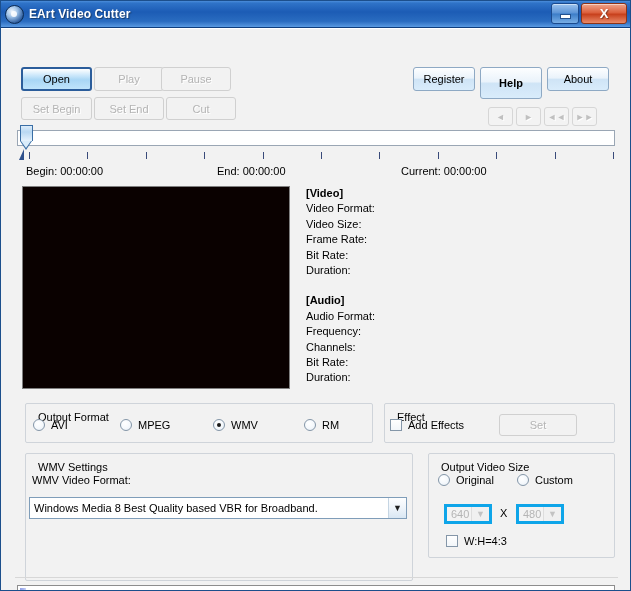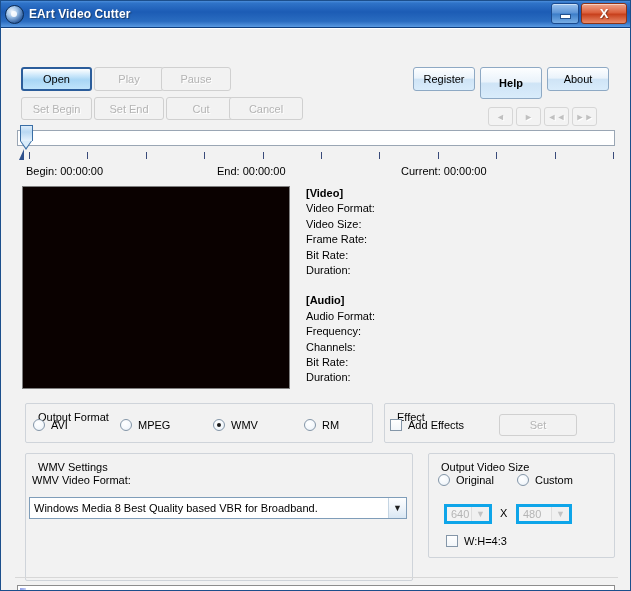--- a/index.html
+++ b/index.html
@@ -407,21 +407,20 @@
 
   <div id="client">
 
     <div class="btn focused" style="left:20px; top:38px; width:71px; height:24px;">Open</div>
     <div class="btn disabled" style="left:93px; top:38px; width:70px; height:24px;">Play</div>
     <div class="btn disabled" style="left:160px; top:38px; width:70px; height:24px;">Pause</div>
 
     <div class="btn disabled" style="left:20px; top:68px; width:71px; height:23px;">Set Begin</div>
     <div class="btn disabled" style="left:93px; top:68px; width:70px; height:23px;">Set End</div>
     <div class="btn disabled" style="left:165px; top:68px; width:70px; height:23px;">Cut</div>
-    <div class="btn disabled" style="left:228px; top:68px; width:74px; height:23px;">Cancel</div>
 
     <div class="btn" style="left:412px; top:38px; width:62px; height:24px;">Register</div>
     <div class="btn" style="left:479px; top:38px; width:62px; height:32px;font-weight:bold;">Help</div>
     <div class="btn" style="left:546px; top:38px; width:62px; height:24px;">About</div>
 
     <div class="navbtn" style="left:487px; top:78px;">◄</div>
     <div class="navbtn" style="left:515px; top:78px;">►</div>
     <div class="navbtn" style="left:543px; top:78px;">◄◄</div>
     <div class="navbtn" style="left:571px; top:78px;">►►</div>
 
@@ -515,21 +514,21 @@
     <div class="radio-wrap" style="left:516px; top:445px;">
       <span class="radio-dot"></span>
       <span>Custom</span>
     </div>
 
     <div class="combo dis" style="left:443px; top:475px; width:48px; height:20px;">
       <span class="combo-text">640</span>
       <span class="combo-arrow">▼</span>
     </div>
     <div class="x-sep" style="left:499px; top:478px;">X</div>
-    <div class="combo dis" style="left:515px; top:475px; width:56px; height:20px;">
+    <div class="combo dis" style="left:515px; top:475px; width:48px; height:20px;">
       <span class="combo-text">480</span>
       <span class="combo-arrow">▼</span>
     </div>
 
     <div class="check-wrap" style="left:445px; top:506px;">
       <span class="check-box"></span>
       <span>W:H=4:3</span>
     </div>
 
     <div id="bottom-divider"></div>

